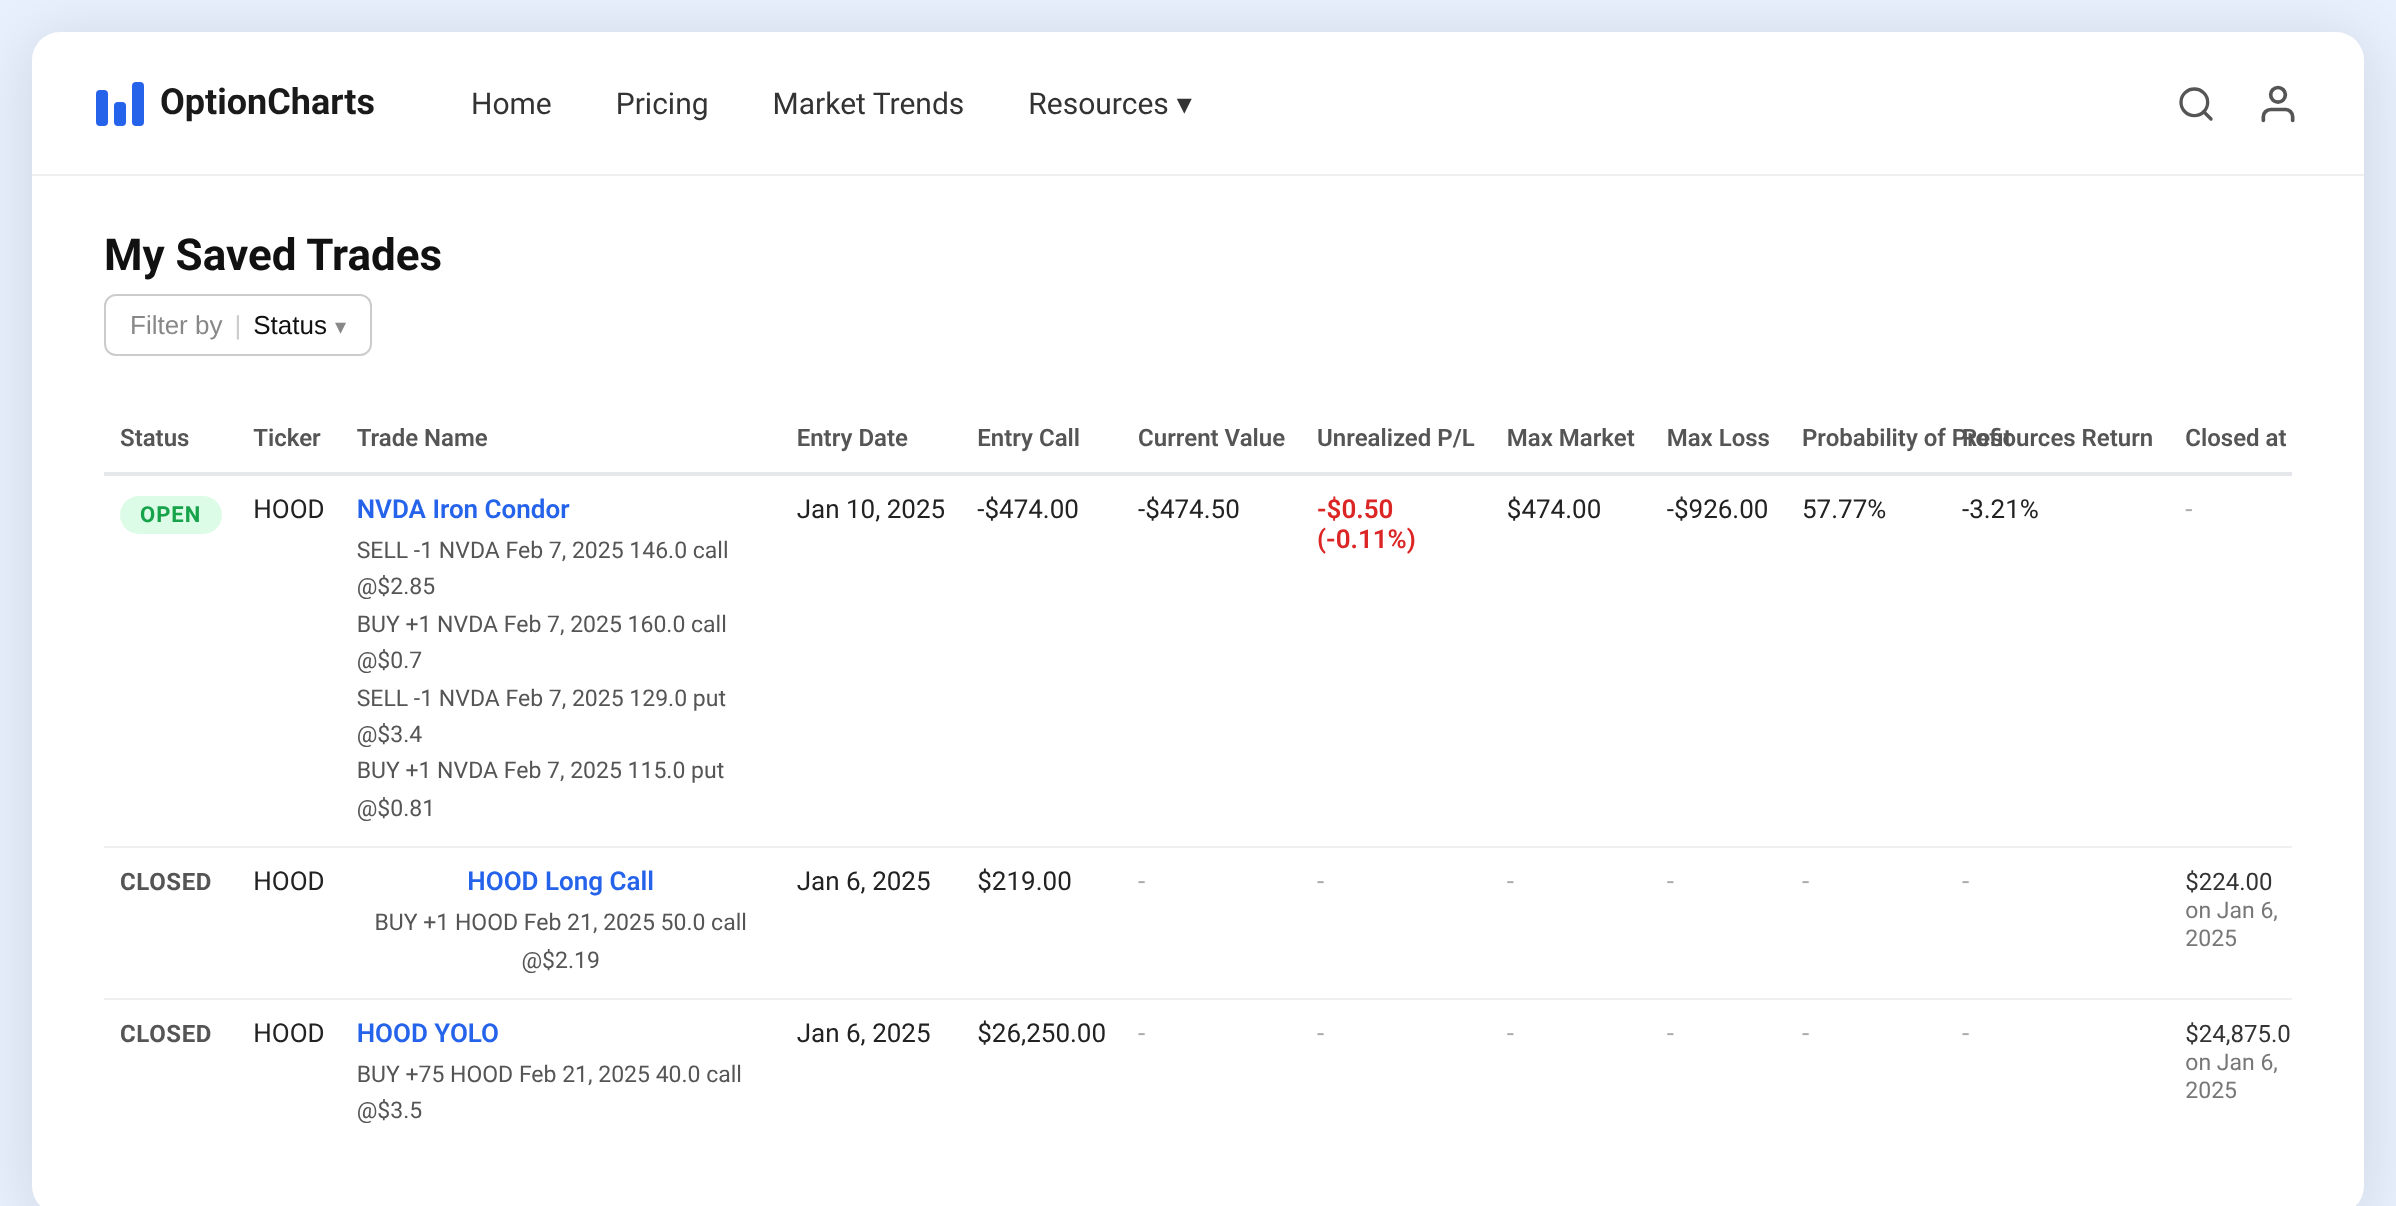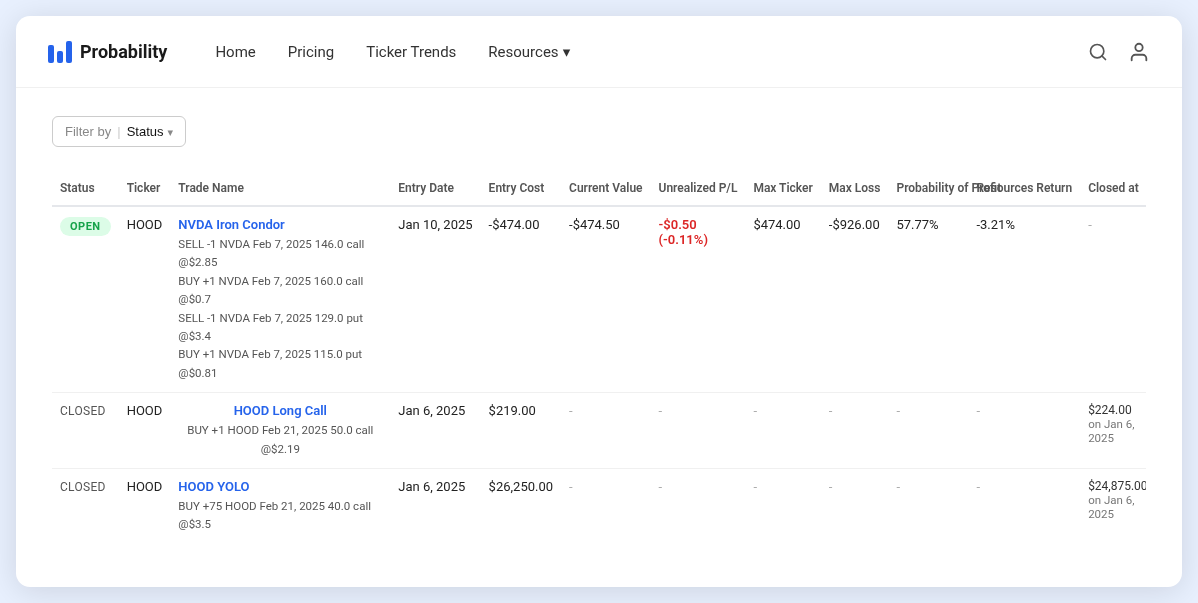--- a/index.html
+++ b/index.html
@@ -166,21 +166,21 @@
       letter-spacing: 0.5px;
     }
     .status-open {
       background: #dcfce7;
       color: #16a34a;
     }
     .status-closed {
       background: transparent;
       color: #555;
       font-size: 12px;
-      font-weight: 400;
+      font-weight: 700;
       letter-spacing: 0.3px;
     }
     .trade-name-link {
       color: #2563eb;
       font-weight: 600;
       font-size: 13px;
       cursor: pointer;
       text-decoration: none;
       display: block;
       margin-bottom: 3px;
@@ -202,26 +202,26 @@
 
 <div class="window">
 
   <nav class="nav">
     <div class="logo">
       <div class="logo-icon">
         <div class="logo-bar logo-bar1"></div>
         <div class="logo-bar logo-bar2"></div>
         <div class="logo-bar logo-bar3"></div>
       </div>
-      <span class="logo-text">Probability</span>
+      <span class="logo-text">OptionCharts</span>
     </div>
     <div class="nav-links">
       <a class="nav-link">Home</a>
       <a class="nav-link">Pricing</a>
-      <a class="nav-link">Ticker Trends</a>
+      <a class="nav-link">Market Trends</a>
       <a class="nav-link">
         <span>Resources</span>
         <span>▾</span>
       </a>
     </div>
     <div class="nav-actions">
       <div class="search-icon-btn">
         <svg width="20" height="20" viewBox="0 0 24 24" fill="none" stroke="#555" stroke-width="2" stroke-linecap="round" stroke-linejoin="round">
           <circle cx="11" cy="11" r="8"></circle>
             <line x1="21" y1="21" x2="16.65" y2="16.65"></line>
@@ -230,42 +230,43 @@
       <div class="user-icon-btn">
         <svg width="22" height="22" viewBox="0 0 24 24" fill="none" stroke="#555" stroke-width="2" stroke-linecap="round" stroke-linejoin="round">
           <path d="M20 21v-2a4 4 0 0 0-4-4H8a4 4 0 0 0-4 4v2"></path>
           <circle cx="12" cy="7" r="4"></circle>
         </svg>
       </div>
     </div>
   </nav>
 
   <div class="main">
+    <h1 class="page-title">My Saved Trades</h1>
 
     <div class="filter-bar">
       <button class="filter-btn">
         <span class="filter-label">Filter by</span>
         <span style="color:#ccc;margin:0 2px">|</span>
         <span class="filter-value">Status</span>
         <span class="filter-chevron">▾</span>
       </button>
     </div>
 
     <div class="table-wrap">
       <table>
         <thead>
           <tr>
             <th>Status</th>
             <th>Ticker</th>
             <th>Trade Name</th>
             <th>Entry Date</th>
-            <th>Entry Cost</th>
+            <th>Entry Call</th>
             <th>Current Value</th>
             <th>Unrealized P/L</th>
-            <th>Max Ticker</th>
+            <th>Max Market</th>
             <th>Max Loss</th>
             <th style="max-width:80px">Probability of Profit</th>
             <th>Resources Return</th>
             <th>Closed at</th>
             <th>Realized P/L</th>
           </tr>
         </thead>
         <tbody id="table-body">
 
         <tr>

